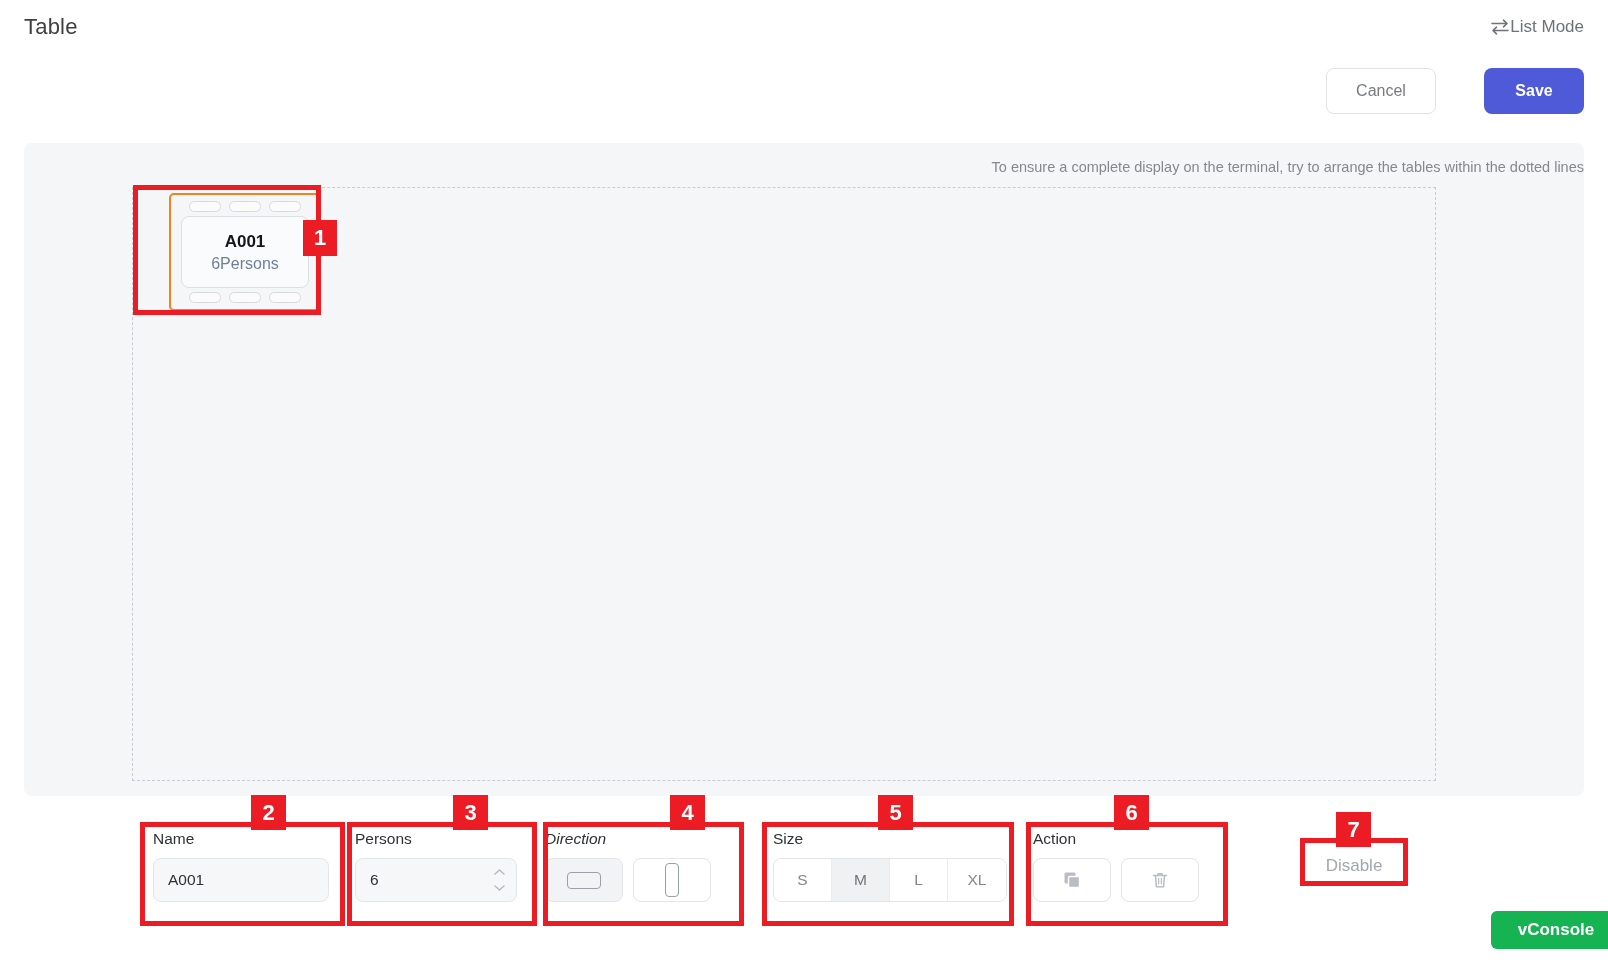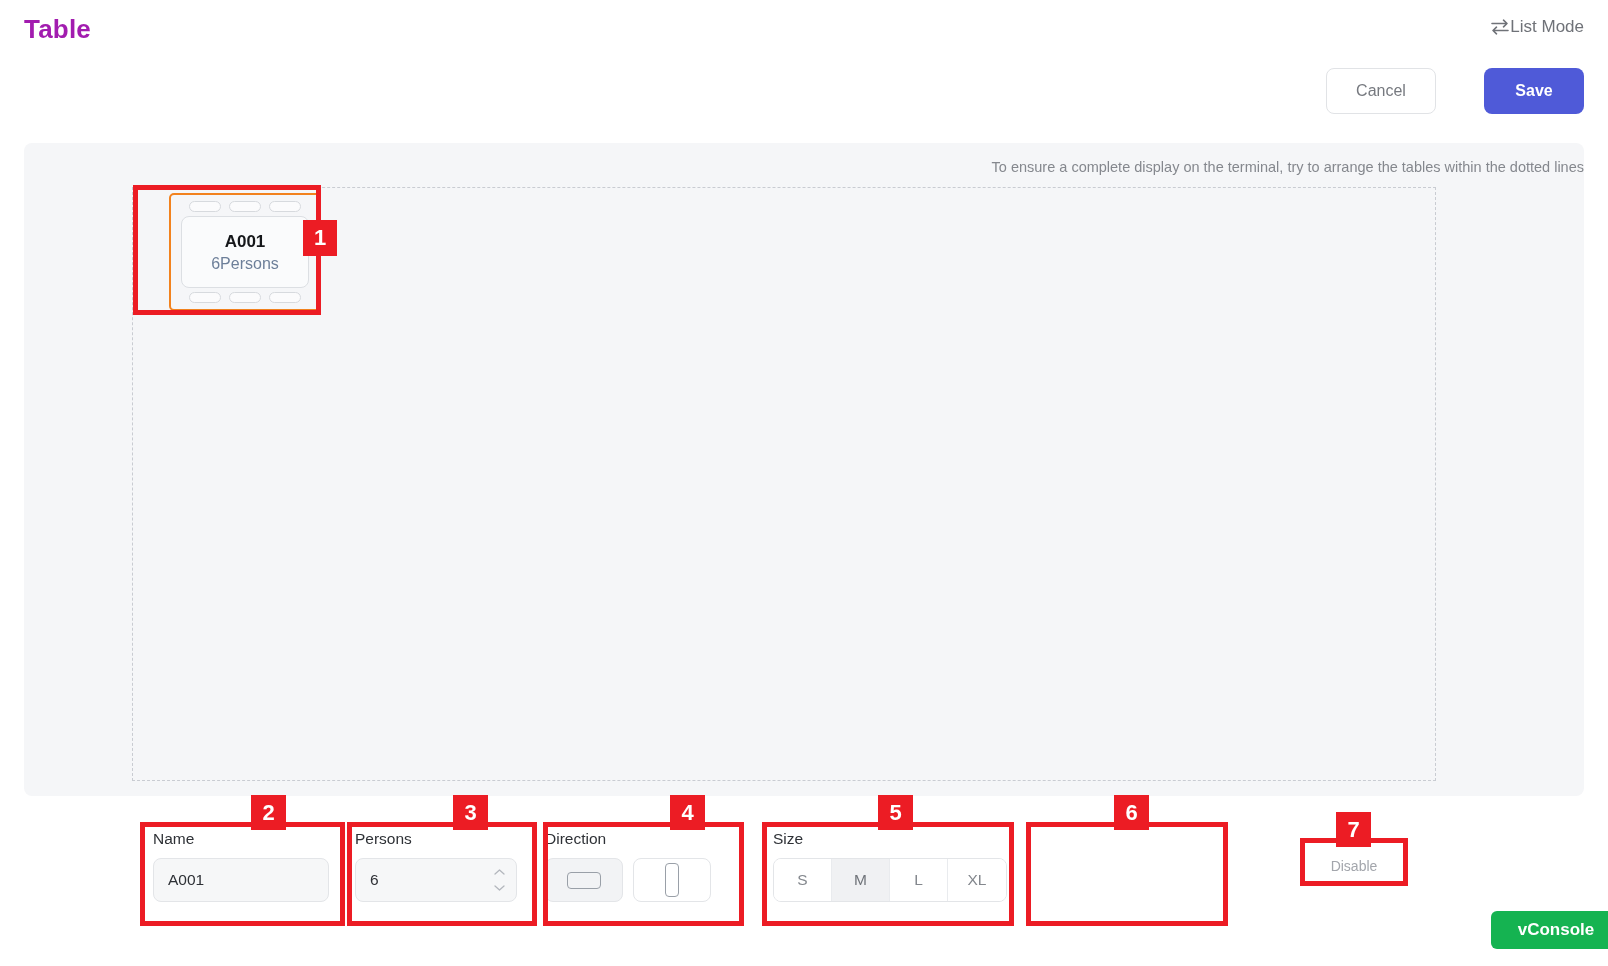--- a/index.html
+++ b/index.html
@@ -7,21 +7,21 @@
     width: 1608px; height: 966px;
     background: #ffffff;
     font-family: "Liberation Sans", sans-serif;
     overflow: hidden;
   }
   .page { position: relative; width: 1608px; height: 966px; background: #ffffff; }
 
   
   .header-title {
     position: absolute; left: 24px; top: 14px;
-    font-size: 26px; font-weight: 700; color: #a21caf; letter-spacing: .2px;
+    font-size: 22px; font-weight: 400; color: #404040; letter-spacing: .2px;
   }
   .list-mode {
     position: absolute; right: 24px; top: 17px;
     display: flex; align-items: center; 
     color: #6f7278; font-size: 17px; cursor: pointer;
   }
   .swap-icon { display: block; width: 20px; height: 18px; }
 
   
   .area-select {
@@ -117,21 +117,21 @@
     border: none; background: transparent; outline: none;
     width: 120px; padding-left: 14px; font-size: 15.5px; color: #2e3136;
     font-family: "Liberation Sans", sans-serif;
   }
   .step-btns {
     position: absolute; right: 10px; top: 0; height: 100%;
     display: flex; flex-direction: column; justify-content: center; gap: 8px;
   }
   .step-btns svg { display: block; width: 13px; height: 8px; cursor: pointer; }
 
-  .f-direction { left: 412px; }
+  .f-direction { left: 412px; font-style: italic; }
   .dir-row { display: flex; gap: 10px; }
   .dir-btn {
     width: 78px; height: 44px; border-radius: 8px;
     border: 1px solid #e3e5e8; background: #ffffff;
     display: flex; align-items: center; justify-content: center; cursor: pointer;
   }
   .dir-btn.sel { background: #f2f3f5; }
   .dir-h { width: 34px; height: 17px; border: 1.5px solid #9aa0a8; border-radius: 4px; }
   .dir-v { width: 14px; height: 34px; border: 1.5px solid #9aa0a8; border-radius: 4px; }
 
@@ -154,21 +154,21 @@
     width: 78px; height: 44px; border-radius: 8px;
     border: 1px solid #e3e5e8; background: #ffffff;
     display: flex; align-items: center; justify-content: center; cursor: pointer;
   }
   .act-btn svg { width: 20px; height: 20px; display: block; }
 
   .btn-disable {
     position: absolute; left: 1172px; top: 44px;
     width: 98px; height: 44px; border-radius: 8px;
     background: #ffffff; border: 1px solid #ffffff;
-    color: #a3a6ac; font-size: 14px;
+    color: #a3a6ac; font-size: 17px;
     display: flex; align-items: center; justify-content: center; cursor: pointer;
   }
 
   
   .vconsole {
     position: absolute; left: 1491px; top: 911px;
     width: 130px; height: 38px;
     background: #15b351; border-radius: 6px;
     color: #ffffff; font-size: 17px; font-weight: 700;
     display: flex; align-items: center; justify-content: center;
@@ -263,20 +263,37 @@
     <div class="field f-size">
       <div class="field-label">Size</div>
       <div class="seg">
         <div class="seg-item">S</div>
         <div class="seg-item sel">M</div>
         <div class="seg-item">L</div>
         <div class="seg-item">XL</div>
       </div>
     </div>
 
+    <div class="field f-action">
+      <div class="field-label">Action</div>
+      <div class="act-row">
+        <div class="act-btn">
+          <svg viewBox="0 0 20 20" fill="none" xmlns="http://www.w3.org/2000/svg">
+            <rect x="2.5" y="2.5" width="11" height="11" rx="1.5" fill="#b9bdc3"></rect>
+            <rect x="6.5" y="6.5" width="11" height="11" rx="1.5" fill="#b9bdc3" stroke="#ffffff" stroke-width="1.4"></rect>
+          </svg>
+        </div>
+        <div class="act-btn">
+          <svg viewBox="0 0 20 20" fill="none" xmlns="http://www.w3.org/2000/svg">
+            <path d="M3.5 5.5h13M8 5.5V3.8h4v1.7M5.5 5.5l.9 11.2h7.2l.9-11.2" stroke="#b9bdc3" stroke-width="1.5" stroke-linecap="round" stroke-linejoin="round"></path>
+            <path d="M8.6 8.6v5M11.4 8.6v5" stroke="#b9bdc3" stroke-width="1.3" stroke-linecap="round"></path>
+          </svg>
+        </div>
+      </div>
+    </div>
 
     <div class="btn-disable">Disable</div>
   </div>
 
   <div class="vconsole">vConsole</div>
 
   <div class="anno" style="left:133px; top:185px; width:188px; height:130px;"></div>
   <div class="badge" style="left:303px; top:220px; width:34px; height:36px;">1</div>
 
   <div class="anno" style="left:140px; top:822px; width:205px; height:104px;"></div>

